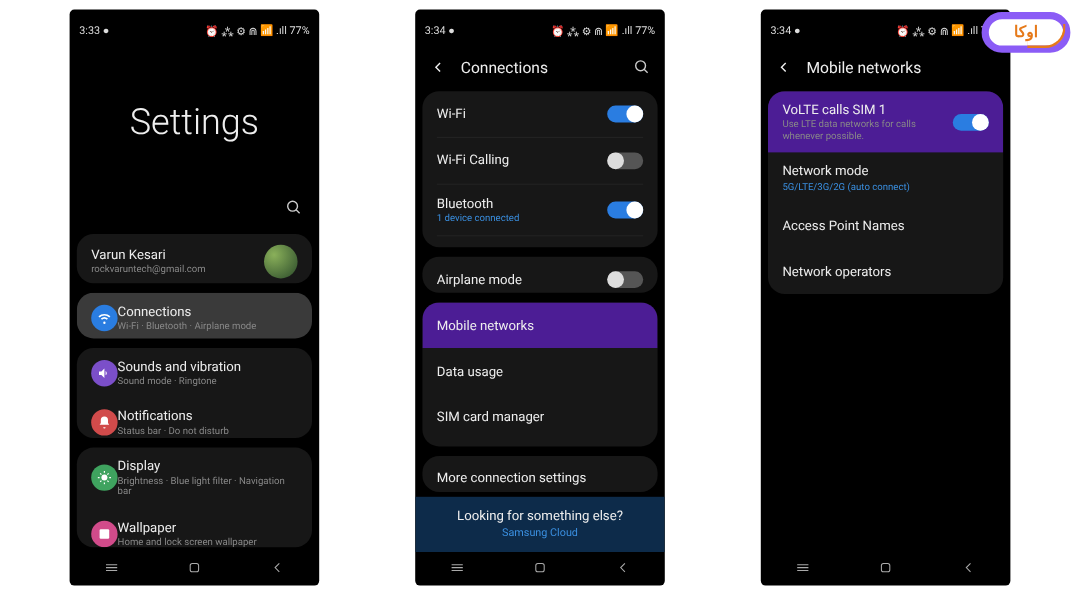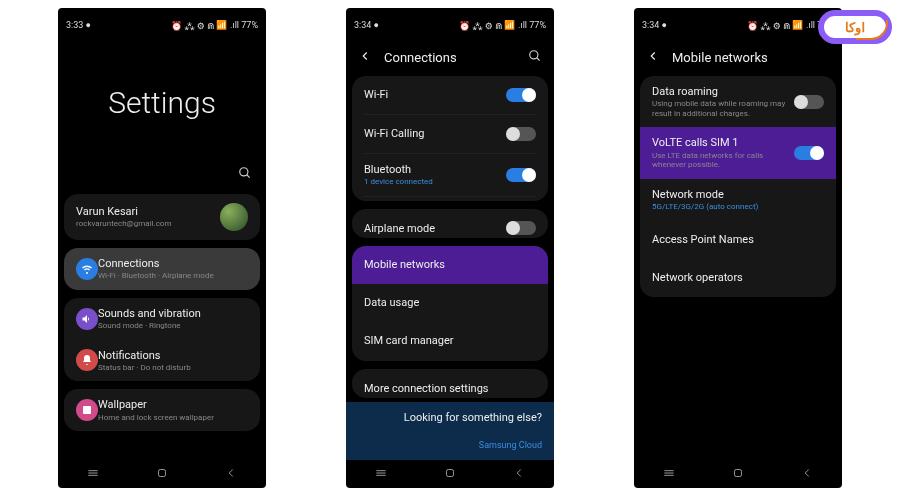--- a/index.html
+++ b/index.html
@@ -105,20 +105,32 @@
             </svg>
           </div>
         <div class="text-col">
             <div class="title">Notifications</div>
             <div class="subtitle">Status bar · Do not disturb</div>
           </div>
       </div>
     </div>
     <div class="card">
       <div class="row">
+        <div class="icon-badge ic-green">
+            <svg viewBox="0 0 24 24">
+              <circle cx="12" cy="12" r="5"></circle>
+              <path d="M12 1v3M12 20v3M4 12H1M23 12h-3M5 5l2 2M17 17l2 2M5 19l2-2M17 7l2-2" stroke="#fff" stroke-width="2"></path>
+            </svg>
+          </div>
+        <div class="text-col">
+            <div class="title">Display</div>
+            <div class="subtitle">Brightness · Blue light filter · Navigation bar</div>
+          </div>
+      </div>
+      <div class="row">
         <div class="icon-badge ic-pink">
             <svg viewBox="0 0 24 24">
               <rect x="4" y="4" width="16" height="16" rx="2"></rect>
             </svg>
           </div>
         <div class="text-col">
             <div class="title">Wallpaper</div>
             <div class="subtitle">Home and lock screen wallpaper</div>
           </div>
       </div>
@@ -216,21 +228,21 @@
       <div class="row"></div>
     </div>
     <div class="card">
       <div class="row">
           <div class="text-col">
             <div class="title">More connection settings</div>
           </div>
         </div>
     </div>
     <div class="card-none">
-      <div class="row blue" style="flex-direction:column;align-items:flex-end;gap:16px">
+      <div class="row blue" style="flex-direction:column;align-items:center;gap:4px">
         <div class="title">Looking for something else?</div>
         <div class="subtitle link" style="font-size:9px">Samsung Cloud</div>
       </div>
     </div>
   </div>
   <div class="nav-bar">
     <span class="nav-btn"><svg viewBox="0 0 24 24">
           <line x1="4" y1="8" x2="20" y2="8"></line>
           <line x1="4" y1="12" x2="20" y2="12"></line>
           <line x1="4" y1="16" x2="20" y2="16"></line>
@@ -253,27 +265,20 @@
       </span>
   </div>
   <div class="header-row">
     <span class="back-icon"><svg viewBox="0 0 24 24" fill="none" stroke="#eee" stroke-width="2">
           <polyline points="15 6 9 12 15 18"></polyline>
         </svg></span>
     <span style="font-size:13px">Mobile networks</span>
   </div>
   <div class="content">
     <div class="card">
-      <div class="row tall">
-          <div class="text-col">
-            <div class="title">Data roaming</div>
-            <div class="subtitle">Using mobile data while roaming may result in additional charges.</div>
-          </div>
-          <div class="toggle off"></div>
-        </div>
       <div class="row tall highlight">
           <div class="text-col">
             <div class="title">VoLTE calls SIM 1</div>
             <div class="subtitle">Use LTE data networks for calls whenever possible.</div>
           </div>
           <div class="toggle on"></div>
         </div>
       <div class="row">
           <div class="text-col">
             <div class="title">Network mode</div>

